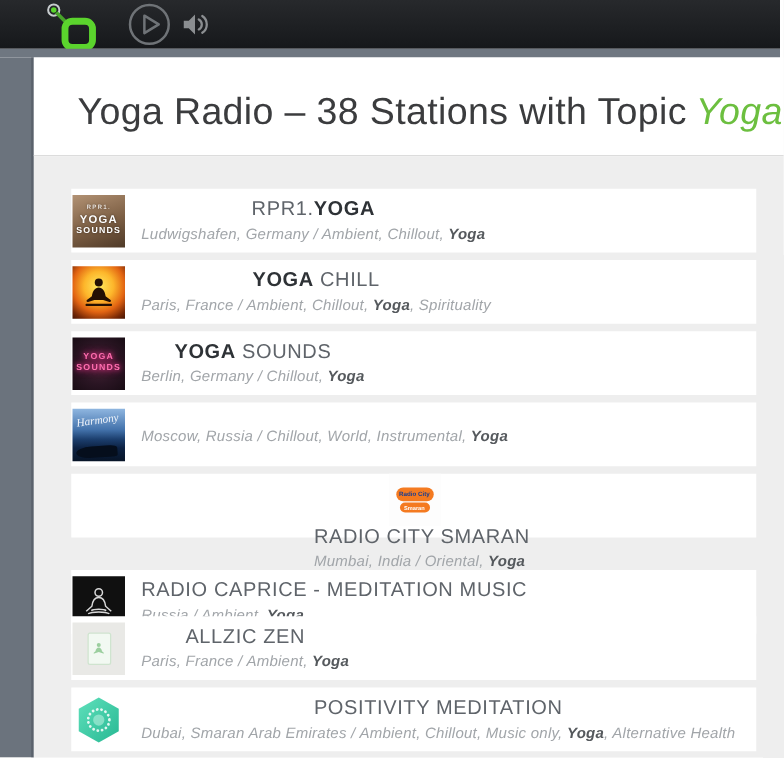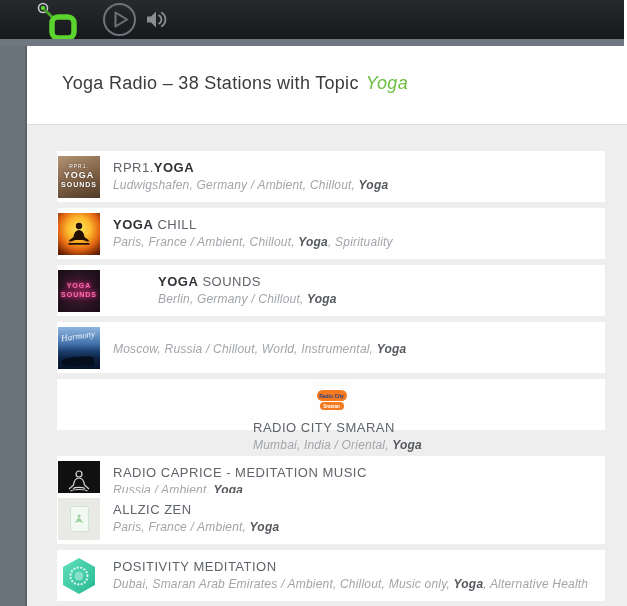--- a/index.html
+++ b/index.html
@@ -14,32 +14,32 @@
   .volbtn{position:absolute;left:145px;top:10px;cursor:pointer;}
 
   
   .slate{position:absolute;left:0;top:39px;width:624px;height:7px;background:#6f7781;}
   .gutter{position:absolute;left:0;top:46px;width:25px;height:560px;background:#6b737d;
           border-right:2px solid #5a616b;}
 
   
   .card-header{position:absolute;left:27px;top:46px;width:600px;height:78px;background:#fff;
                border-bottom:1px solid #dcdcdc;}
-  .page-title{position:absolute;left:35px;top:27px;font-size:18px;color:#3b3c3e;
+  .page-title{position:absolute;left:35px;top:27px;font-size:30px;color:#3b3c3e;
               letter-spacing:.3px;white-space:nowrap;}
   .page-title .topic{font-style:italic;margin-left:7px;}
 
   
   .list-section{position:absolute;left:27px;top:125px;width:600px;height:481px;background:#eeeeee;}
   .row{position:absolute;left:30px;width:548px;height:51px;background:#fff;
        display:flex;align-items:center;cursor:pointer;}
   .thumb{width:42px;height:42px;margin-left:1px;flex:none;position:relative;overflow:hidden;
          display:flex;align-items:center;justify-content:center;}
   .meta{margin-left:13px;min-width:0;}
-  .name{font-size:13px;letter-spacing:.5px;color:#5f646a;line-height:1.1;white-space:nowrap;}
+  .name{font-size:16px;letter-spacing:.5px;color:#5f646a;line-height:1.1;white-space:nowrap;text-align:center;}
   .name .b{color:#2e3236;font-weight:700;}
   .sub{font-size:12px;letter-spacing:.2px;color:#a1a5a9;margin-top:3px;white-space:nowrap;font-style:italic;}
   .sub .b{color:#55595d;font-weight:700;}
 
   
   .tl{line-height:1.15;text-align:center;}
   .thumb-rpr1{background:linear-gradient(160deg,#b29274,#7d5f44 55%,#4f3a28);
               flex-direction:column;color:#fff;text-shadow:0 0 2px rgba(0,0,0,.5);}
   .thumb-rpr1 .t1{font-size:5px;letter-spacing:1px;}
   .thumb-rpr1 .t2{font-size:9px;font-weight:700;letter-spacing:1px;}
@@ -111,21 +111,21 @@
             <path d="M15 11c-3 0-5 3-5.5 7l-4 3c-.8.7 0 2 1 1.6l5-1.6h7l5 1.6c1 .4 1.8-.9 1-1.6l-4-3C20 14 18 11 15 11z"></path>
             <path d="M5 24h20c.8 0 .8 1.8 0 1.8H5c-.8 0-.8-1.8 0-1.8z"></path>
           </g>
         </svg>
       </div>
       <div class="meta">
         <div class="name"><span class="b">YOGA</span><span> CHILL</span></div>
         <div class="sub"><span>Paris, France / Ambient, Chillout, </span><span class="b">Yoga</span><span>, Spirituality</span></div>
       </div>
     </div>
-    <div class="row" style="top: 140px; gap: 45px;">
+    <div class="row" style="top: 140px;">
       <div class="thumb thumb-sounds">
         <div class="tl ts">YOGA</div>
         <div class="tl ts">SOUNDS</div>
       </div>
       <div class="meta">
         <div class="name"><span class="b">YOGA</span><span> SOUNDS</span></div>
         <div class="sub"><span>Berlin, Germany / Chillout, </span><span class="b">Yoga</span></div>
       </div>
     </div>
     <div class="row" style="top: 197px;">

